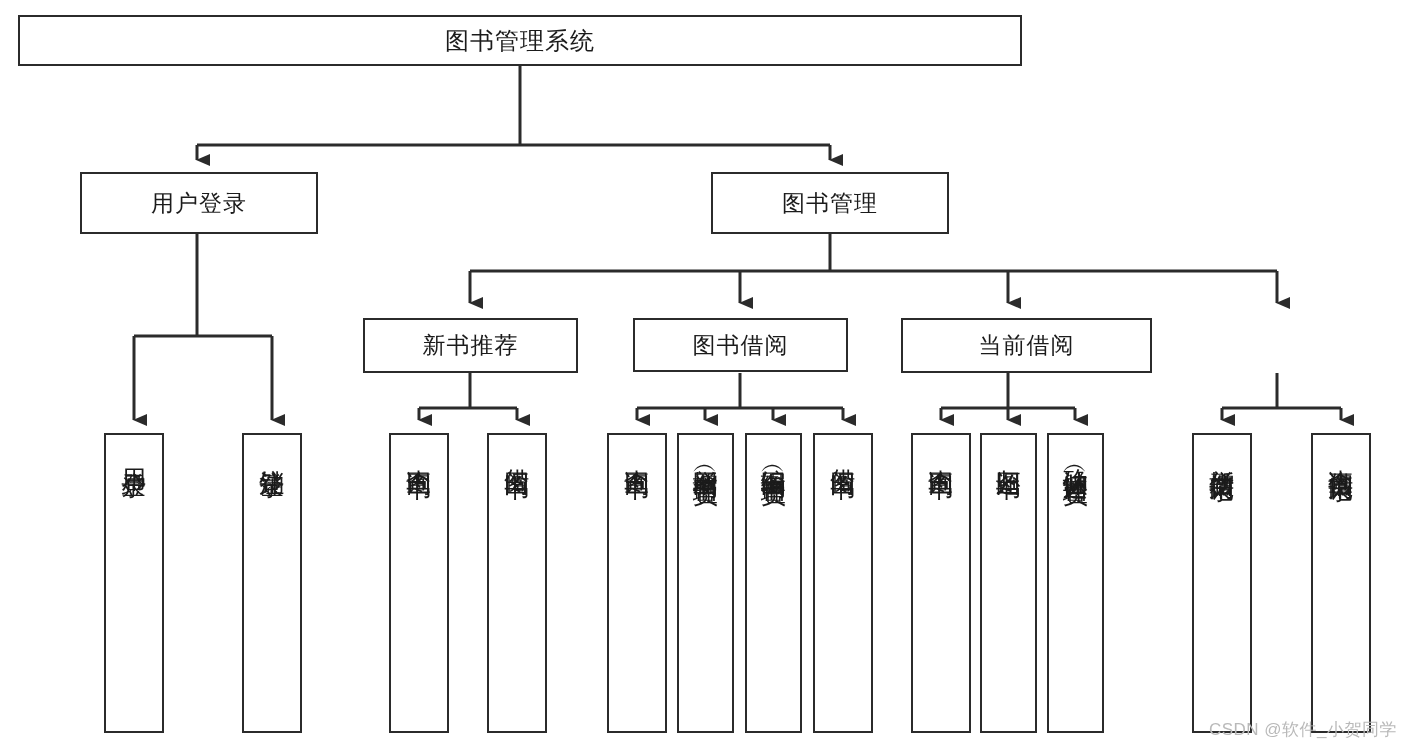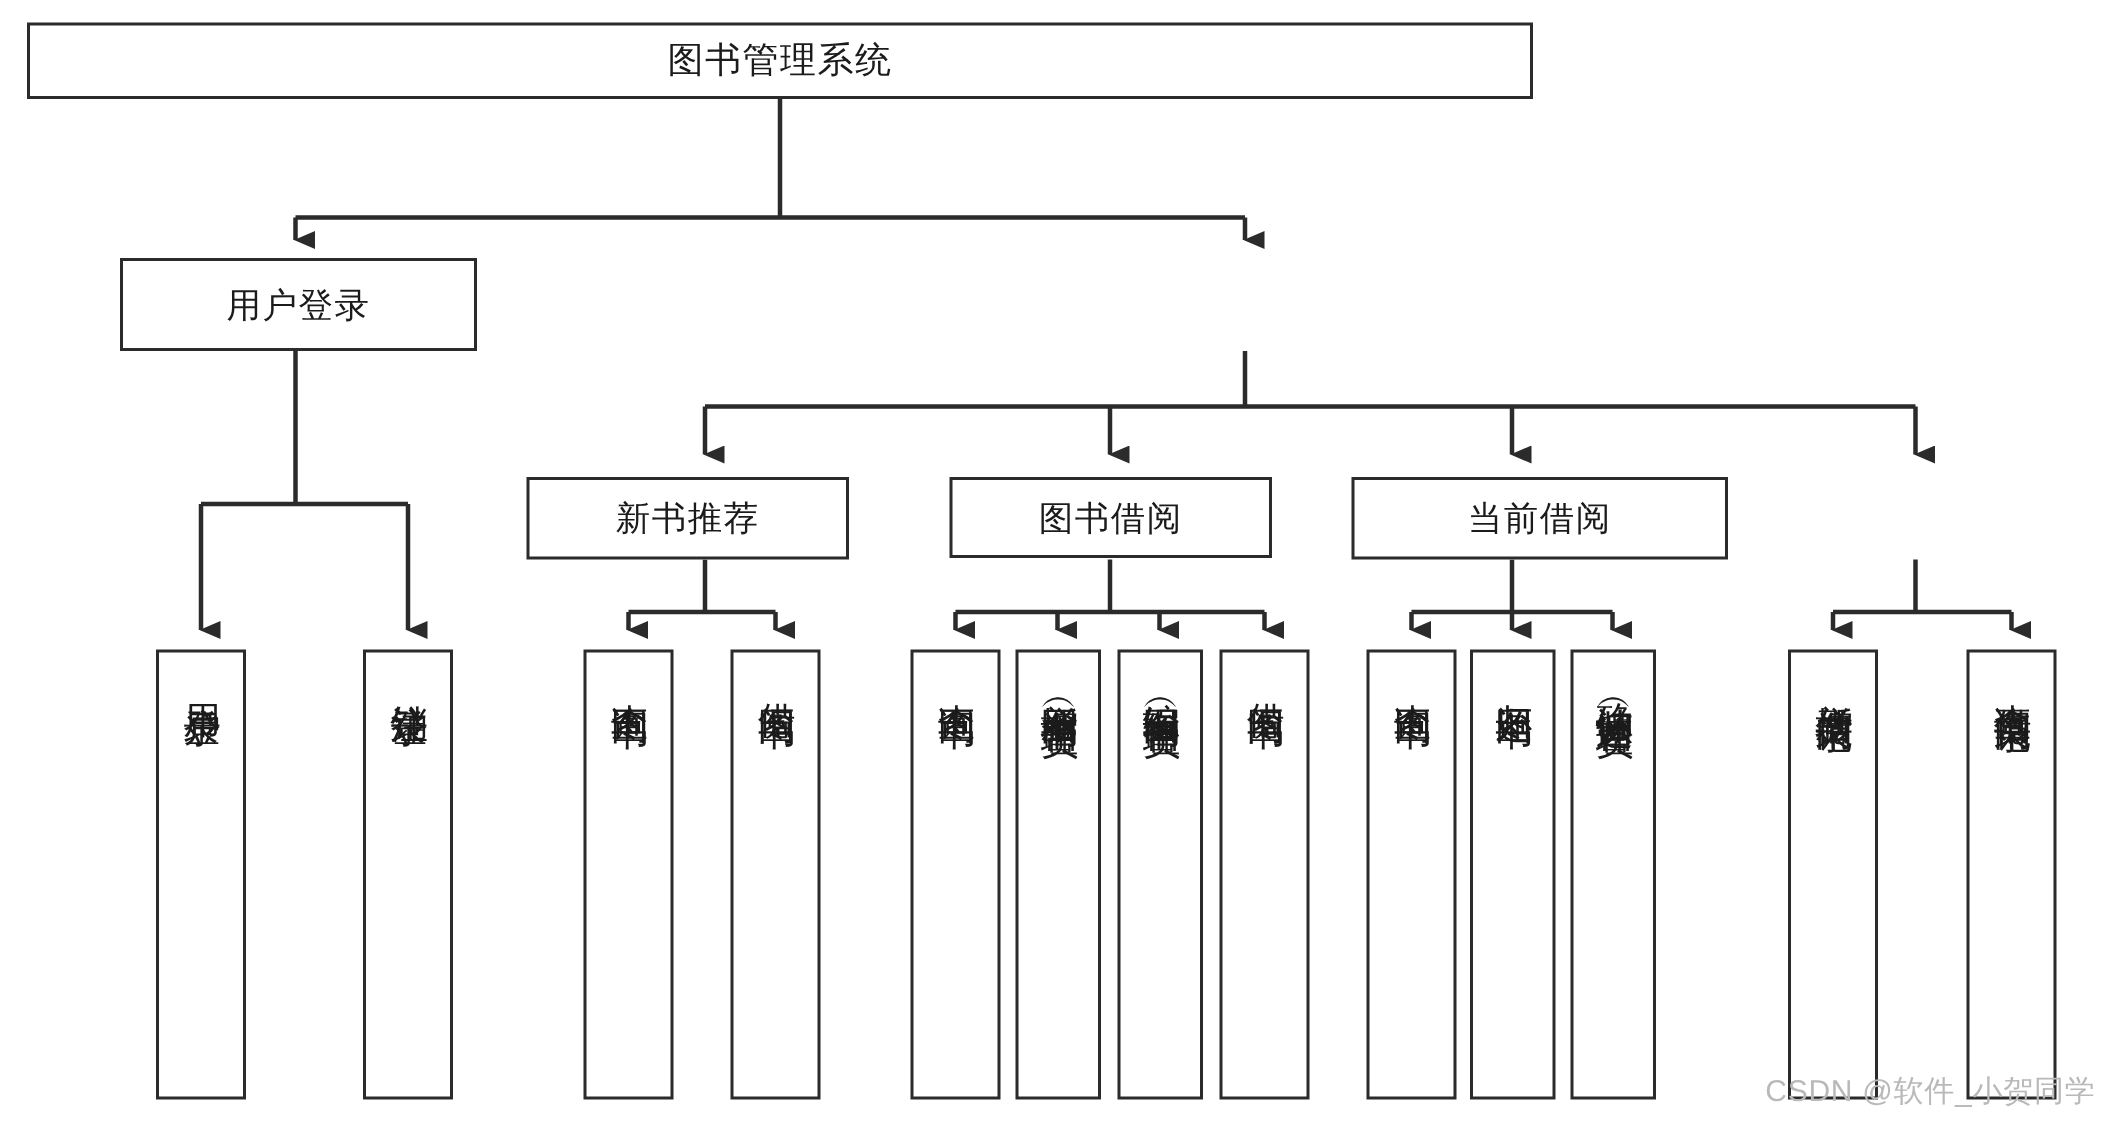--- a/index.html
+++ b/index.html
@@ -55,21 +55,21 @@
     letter-spacing: 2px;
     white-space: nowrap;
   }
   .node.root {
     font-size: 24px;
   }
   #watermark {
     position: absolute;
     right: 8px;
     bottom: 6px;
-    font-size: 20px;
+    font-size: 17px;
     color: #b9b9b9;
     white-space: nowrap;
     letter-spacing: 0.5px;
   }
 </style>
 </head>
 <body>
 
 <div id="canvas">
 
@@ -124,22 +124,25 @@
   </svg>
 
   <div class="node h root" style="left:18px; top:15px; width:1004px; height:51px;">
     <span class="lbl">图书管理系统</span>
   </div>
 
   <div class="node h" style="left:80px; top:172px; width:238px; height:62px;">
     <span class="lbl">用户登录</span>
   </div>
 
-
-  <div class="node h" style="left:351px; top:318px; width:215px; height:55px;">
+  <div class="node h" style="left:711px; top:172px; width:238px; height:62px;">
+    <span class="lbl">图书管理</span>
+  </div>
+
+  <div class="node h" style="left:363px; top:318px; width:215px; height:55px;">
     <span class="lbl">新书推荐</span>
   </div>
 
   <div class="node h" style="left:633px; top:318px; width:215px; height:54px;">
     <span class="lbl">图书借阅</span>
   </div>
 
   <div class="node h" style="left:901px; top:318px; width:251px; height:55px;">
     <span class="lbl">当前借阅</span>
   </div>

